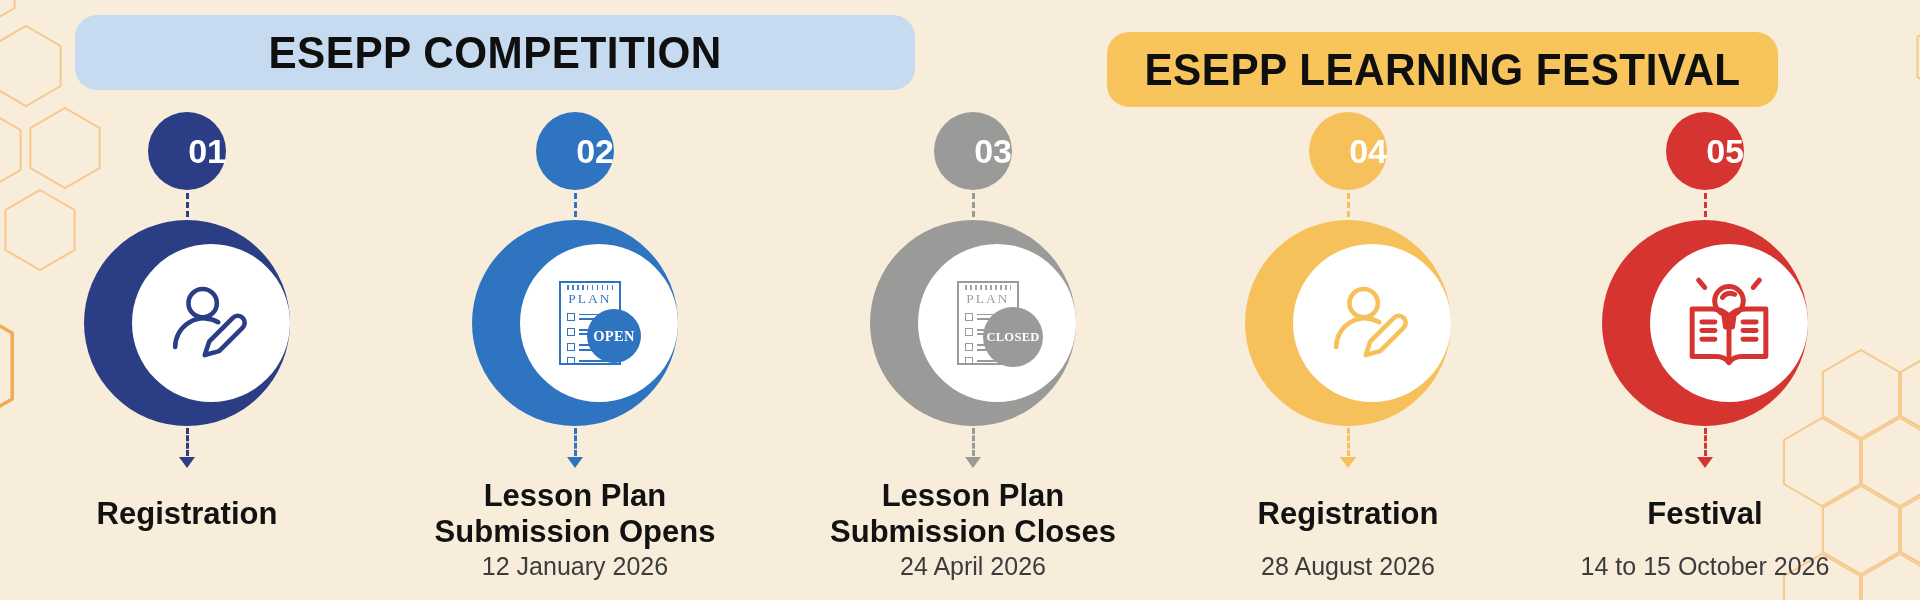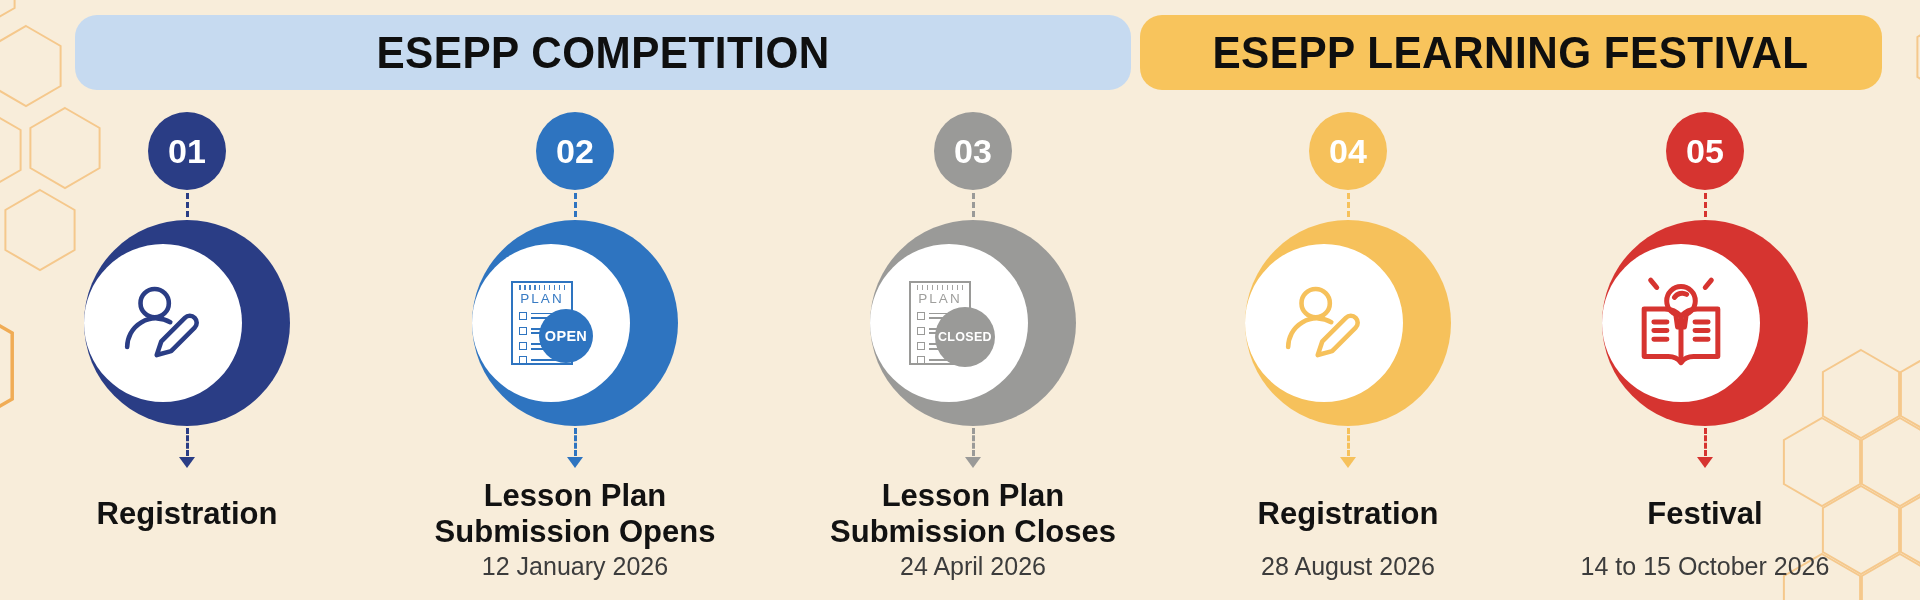--- a/index.html
+++ b/index.html
@@ -14,39 +14,39 @@
 
   .hdr{
     position:absolute; top:15px; height:75px; border-radius:22px;
     background:var(--c,#ccc);
     display:flex; align-items:center; justify-content:center;
   }
   .hdr .hdr-label{
     font-size:44px; font-weight:bold; color:#0F0F0F; letter-spacing:.5px;
     transform:scaleX(.96); white-space:nowrap;
   }
-  .hdr1{left:75px; width:1056px;}
-  .hdr2{left:1140px; width:742px;}
+  .hdr1{left:75px; width:840px;}
+  .hdr2{left:1107px; width:671px;margin-top:17px;}
 
   .milestone{
     position:absolute; top:112px; width:300px;
     display:flex; flex-direction:column; align-items:center;
   }
   .m1{left:37px;} .m2{left:425px;} .m3{left:823px;} .m4{left:1198px;} .m5{left:1555px;}
 
   .num-badge{
     width:78px; height:78px; border-radius:50%;
     background:var(--c); color:#fff;
-    display:flex; align-items:center; justify-content:center;
+    display:flex; align-items:center; justify-content:flex-end;
     font-size:34px; font-weight:bold;
   }
   .dash{width:0; height:24px; border-left:3px dashed var(--c); margin:3px 0;}
   .ring{
     width:206px; height:206px; border-radius:50%; background:var(--c);
-    display:flex; align-items:center; justify-content:flex-start;
+    display:flex; align-items:center; justify-content:flex-end;font-family:Liberation Serif, serif;
   }
   .ring-inner{
     width:158px; height:158px; border-radius:50%; background:#fff;
     display:flex; align-items:center; justify-content:center;
     color:var(--c);
   }
   .arrow{display:flex; flex-direction:column; align-items:center; margin-top:2px;}
   .arrow-line{width:0; height:28px; border-left:3px dashed var(--c);}
   .arrow-head{
     width:0; height:0;

